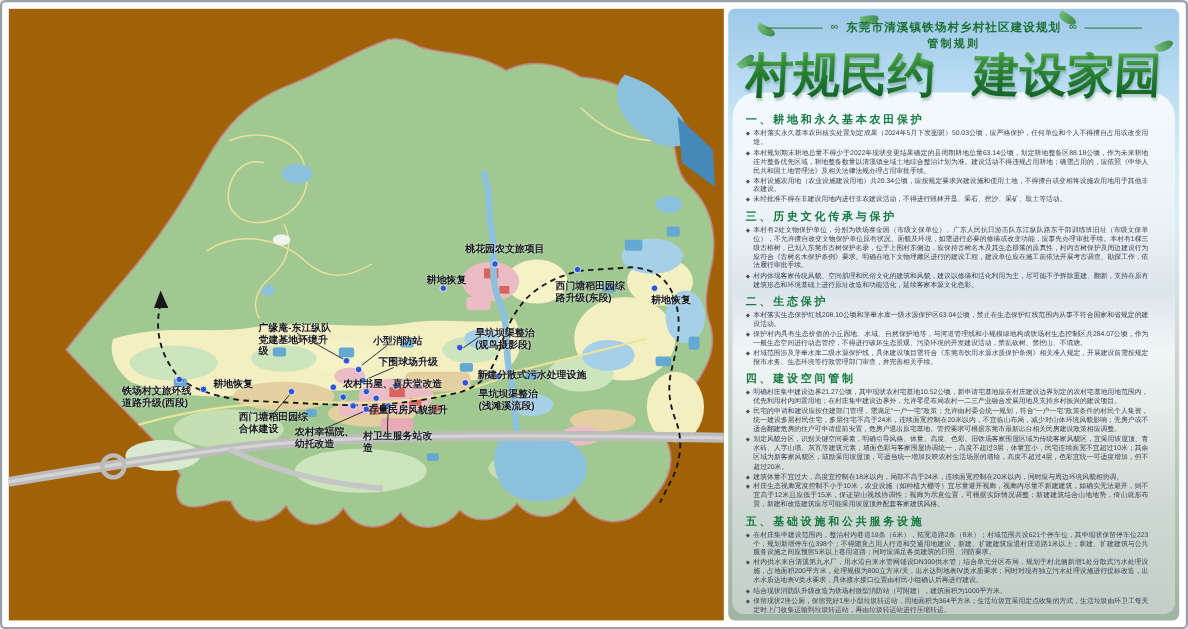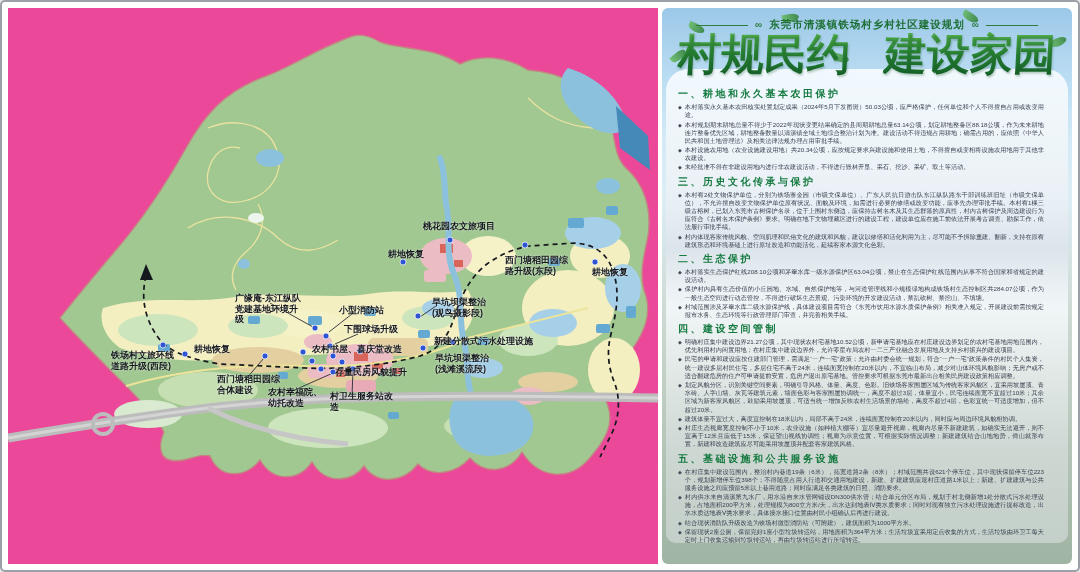--- a/index.html
+++ b/index.html
@@ -4,21 +4,21 @@
 <style>
   html,body{margin:0;padding:0;background:#e8e8e8;}
   *{box-sizing:border-box;}
   .screen{
     width:1080px;height:572px;background:#ffffff;
     border:2px solid #9aa0a6;border-radius:5px;
     display:flex;padding:6px;gap:4px;overflow:hidden;
     font-family:"Liberation Sans","DejaVu Sans",sans-serif;
   }
   
-  .map-panel{position:relative;width:650px;height:556px;background:#ec4899;flex:0 0 650px;}
+  .map-panel{position:relative;width:650px;height:556px;background:#a16207;flex:0 0 650px;}
   .map-panel svg{position:absolute;left:0;top:0;}
   .map-label{
     position:absolute;font-size:9px;font-weight:700;color:#15181d;
     line-height:1.18;white-space:pre;letter-spacing:0;z-index:5;
     text-shadow:0 0 2px rgba(255,255,255,.75);
   }
   
   .poster-panel{
     position:relative;flex:1;height:556px;border-radius:6px;overflow:hidden;
     background:linear-gradient(180deg,#9cc8e8 0%,#b9dcf2 12%,#d4eaf7 24%,#dcedf5 34%,
@@ -266,20 +266,21 @@
     <span class="leaf" style="left:170px;top:46px;transform:rotate(15deg)"></span>
 
     <div class="poster-header">
       <div class="tagline-row">
         <span class="tagline-line"></span>
         <span class="tagline-knot">∞</span>
         <span class="tagline-text">东莞市清溪镇铁场村乡村社区建设规划</span>
         <span class="tagline-knot">∞</span>
         <span class="tagline-line"></span>
       </div>
+      <div class="tagline2">管制规则</div>
       <div class="poster-title-row">
         <span class="poster-title-word">村规民约</span>
         <span class="poster-title-word">建设家园</span>
       </div>
     </div>
 
     <div class="poster-card">
       <div class="reg-section">
         <div class="reg-title">一、耕地和永久基本农田保护</div>
         <ul class="reg-list">

